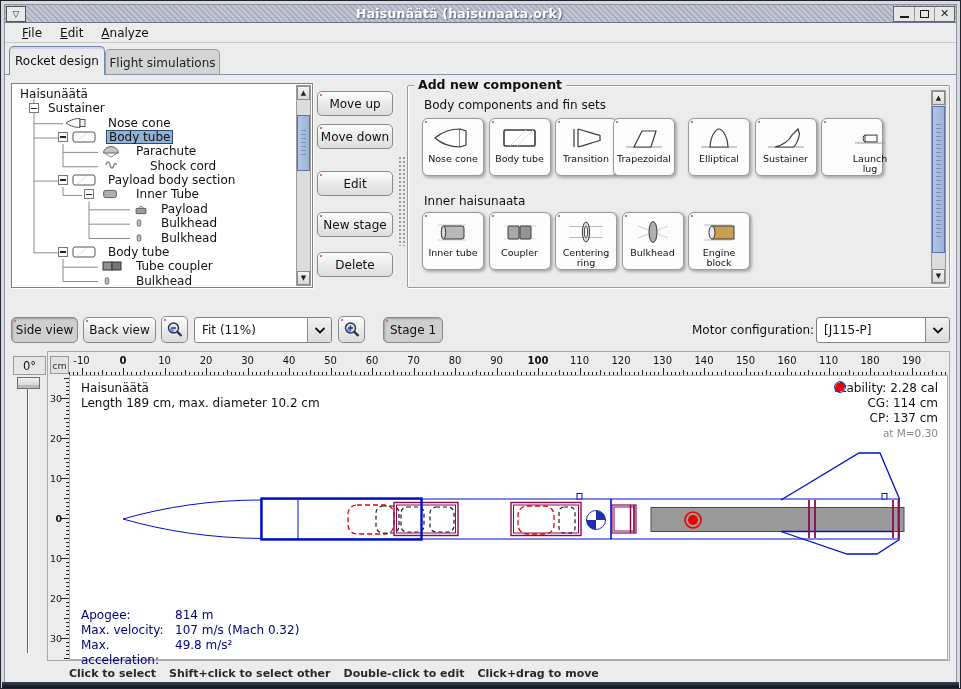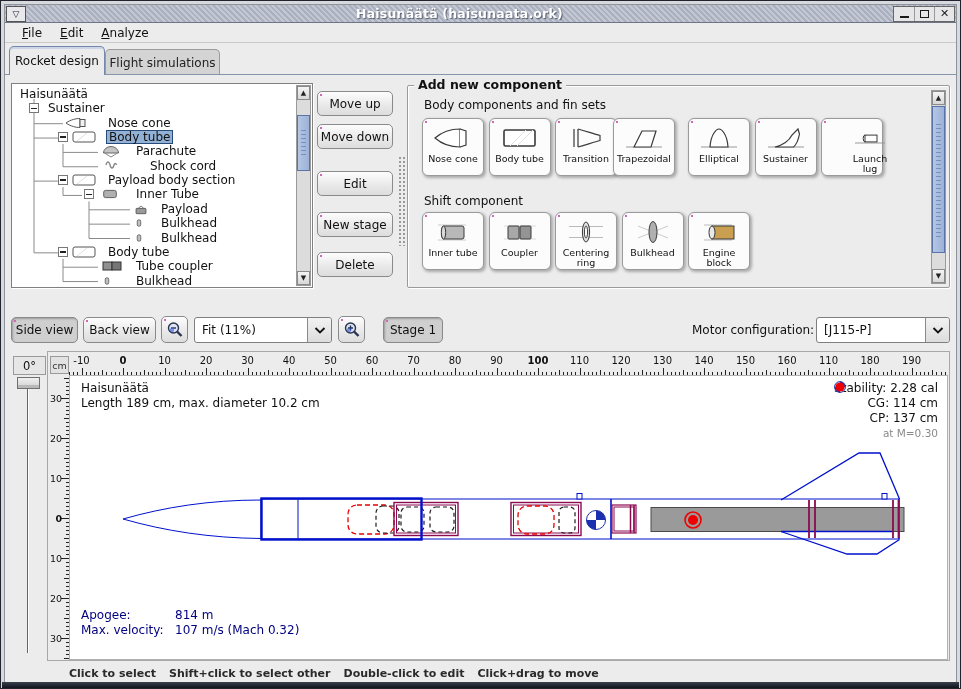--- a/index.html
+++ b/index.html
@@ -375,21 +375,21 @@
           <div class="comp-label">Sustainer</div>
         </div>
         <div class="comp-btn" style="left: 413px; top: 32px; padding-left: 36px;">
           <svg width="46" height="32" viewBox="0 0 46 32">
             <path d="M8 21 H38" stroke="#999"></path>
             <ellipse cx="18" cy="16.5" rx="1.8" ry="3.4" fill="#fff" stroke="#3a3a3a"></ellipse>
             <rect x="18" y="13.1" width="12" height="6.8" fill="#fff" stroke="#3a3a3a"></rect>
           </svg>
           <div class="comp-label">Launch lug</div>
         </div>
-        <div class="gsection-label" style="top: 108px;">Shift component</div>
+        <div class="gsection-label" style="top: 108px;">Inner haisunaata</div>
         <div class="comp-btn" style="left: 14px; top: 126px;">
           <svg width="46" height="32" viewBox="0 0 46 32">
             <path d="M8 9 H36 M8 24 H36" stroke="#ccc"></path>
             <rect x="12" y="10" width="22" height="13" rx="2" fill="#b8b8b8" stroke="#3a3a3a"></rect>
             <ellipse cx="13.5" cy="16.5" rx="2.2" ry="6.5" fill="#d8d8d8" stroke="#3a3a3a"></ellipse>
           </svg>
           <div class="comp-label">Inner tube</div>
         </div>
         <div class="comp-btn" style="left: 80.5px; top: 126px;">
           <svg width="46" height="32" viewBox="0 0 46 32">
@@ -872,20 +872,24 @@
 
       <div class="flight-block" id="flightblock" style="color: rgb(0, 0, 128);">
           <div class="flight-row">
             <span class="fl">Apogee:</span>
             <span>814 m</span>
           </div>
           <div class="flight-row">
             <span class="fl">Max. velocity:</span>
             <span>107 m/s  (Mach 0.32)</span>
           </div>
+          <div class="flight-row">
+            <span class="fl">Max. acceleration:</span>
+            <span>49.8 m/s²</span>
+          </div>
         </div>
     </div>
   </div>
 
   <div class="statusbar" id="statusbar">
       <span>Click to select</span>
       <span>Shift+click to select other</span>
       <span>Double-click to edit</span>
       <span>Click+drag to move</span>
     </div>

